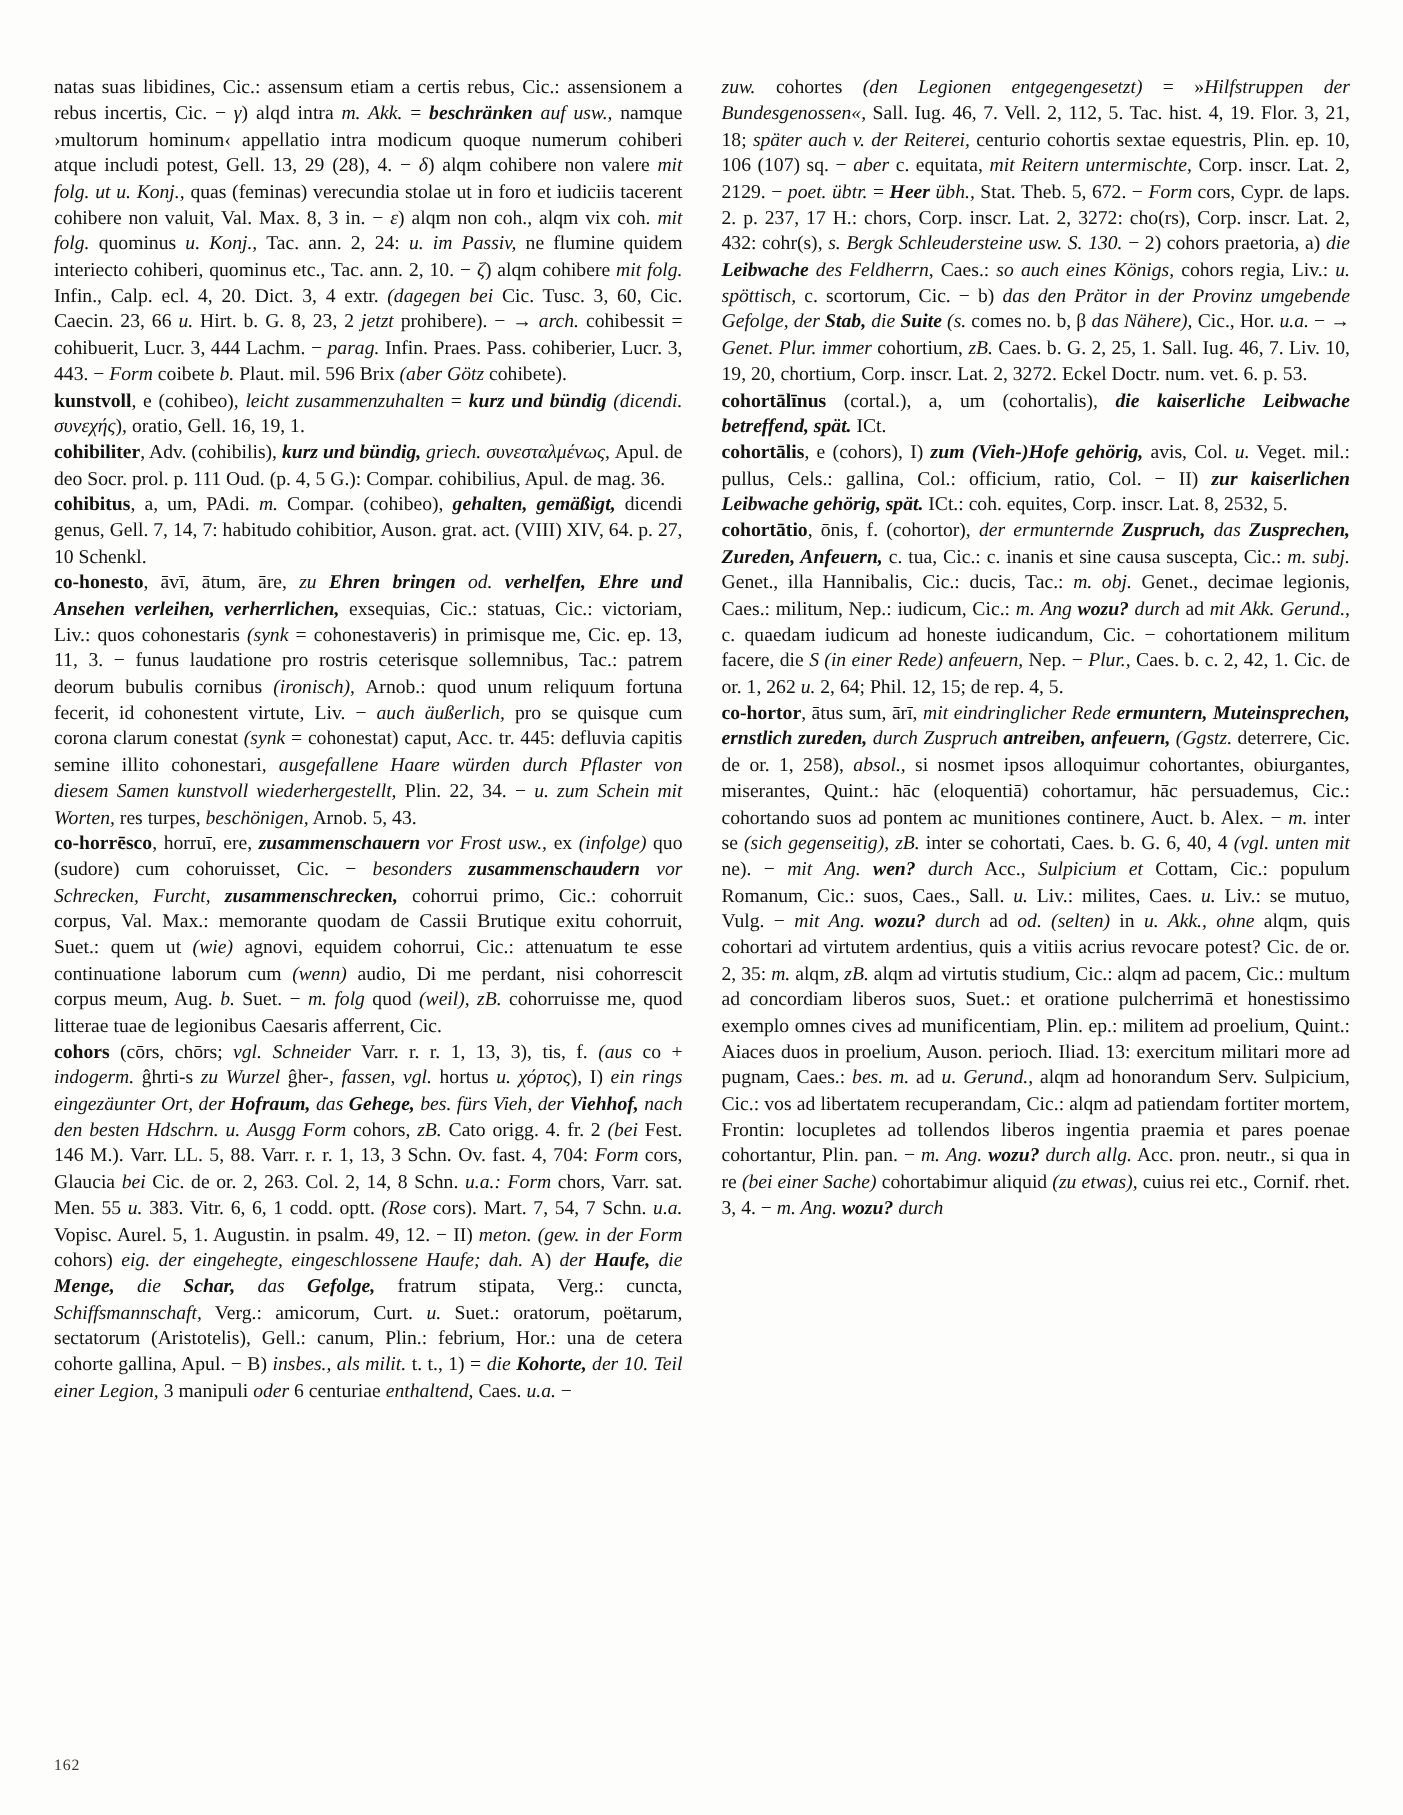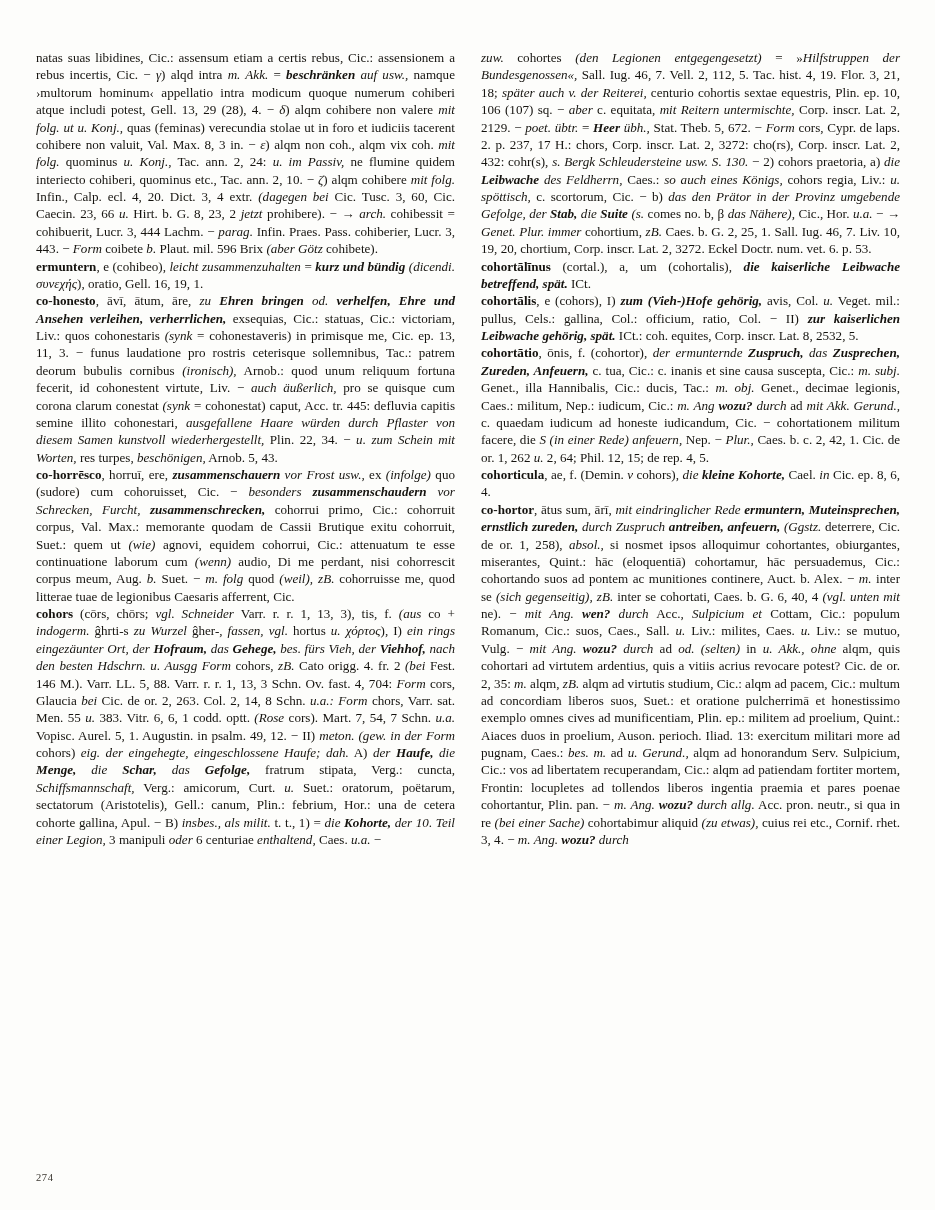--- a/index.html
+++ b/index.html
@@ -77,32 +77,33 @@
 </style>
 </head>
 <body>
 
 <div id="page">
 
   <div class="columns">
 
     <div class="col" id="col-left">
         <p class="entry">natas suas libidines, Cic.: assensum etiam a certis rebus, Cic.: assensionem a rebus incertis, Cic. − <i class="it">γ</i>) alqd intra <i class="it">m. Akk.</i> = <i class="de">beschränken</i> <i class="it">auf usw.,</i> namque ›multorum hominum‹ appellatio intra modicum quoque numerum cohiberi atque includi potest, Gell. 13, 29 (28), 4. − <i class="it">δ</i>) alqm cohibere non valere <i class="it">mit folg. ut u. Konj.,</i> quas (feminas) verecundia stolae ut in foro et iudiciis tacerent cohibere non valuit, Val. Max. 8, 3 in. − <i class="it">ε</i>) alqm non coh., alqm vix coh. <i class="it">mit folg.</i> quominus <i class="it">u. Konj.,</i> Tac. ann. 2, 24: <i class="it">u. im Passiv,</i> ne flumine quidem interiecto cohiberi, quominus etc., Tac. ann. 2, 10. − <i class="it">ζ</i>) alqm cohibere <i class="it">mit folg.</i> Infin., Calp. ecl. 4, 20. Dict. 3, 4 extr. <i class="it">(dagegen bei</i> Cic. Tusc. 3, 60, Cic. Caecin. 23, 66 <i class="it">u.</i> Hirt. b. G. 8, 23, 2 <i class="it">jetzt</i> prohibere). − → <i class="it">arch.</i> cohibessit = cohibuerit, Lucr. 3, 444 Lachm. − <i class="it">parag.</i> Infin. Praes. Pass. cohiberier, Lucr. 3, 443. − <i class="it">Form</i> coibete <i class="it">b.</i> Plaut. mil. 596 Brix <i class="it">(aber Götz</i> cohibete).</p>
-        <p class="entry"><b class="hw">ermuntern</b>, e (cohibeo), <i class="it">leicht zusammenzuhalten</i> = <i class="de">kurz und bündig</i> <i class="it">(dicendi.</i> <span class="gr"><i class="it">συνεχής</i></span>), oratio, Gell. 16, 19, 1.</p>
+        <p class="entry"><b class="hw">kunstvoll</b>, e (cohibeo), <i class="it">leicht zusammenzuhalten</i> = <i class="de">kurz und bündig</i> <i class="it">(dicendi.</i> <span class="gr"><i class="it">συνεχής</i></span>), oratio, Gell. 16, 19, 1.</p>
+        <p class="entry"><b class="hw">cohibiliter</b>, Adv. (cohibilis), <i class="de">kurz und bündig,</i> <i class="it">griech.</i> <span class="gr"><i class="it">συνεσταλμένως</i></span>, Apul. de deo Socr. prol. p. 111 Oud. (p. 4, 5 G.): Compar. cohibilius, Apul. de mag. 36.</p>
+        <p class="entry"><b class="hw">cohibitus</b>, a, um, PAdi. <i class="it">m.</i> Compar. (cohibeo), <i class="de">gehalten, gemäßigt,</i> dicendi genus, Gell. 7, 14, 7: habitudo cohibitior, Auson. grat. act. (VIII) XIV, 64. p. 27, 10 Schenkl.</p>
         <p class="entry"><b class="hw">co-honesto</b>, āvī, ātum, āre, <i class="it">zu</i> <i class="de">Ehren bringen</i> <i class="it">od.</i> <i class="de">verhelfen, Ehre und Ansehen verleihen, verherrlichen,</i> exsequias, Cic.: statuas, Cic.: victoriam, Liv.: quos cohonestaris <i class="it">(synk</i> = cohonestaveris) in primisque me, Cic. ep. 13, 11, 3. − funus laudatione pro rostris ceterisque sollemnibus, Tac.: patrem deorum bubulis cornibus <i class="it">(ironisch),</i> Arnob.: quod unum reliquum fortuna fecerit, id cohonestent virtute, Liv. − <i class="it">auch äußerlich,</i> pro se quisque cum corona clarum conestat <i class="it">(synk</i> = cohonestat) caput, Acc. tr. 445: defluvia capitis semine illito cohonestari, <i class="it">ausgefallene Haare würden durch Pflaster von diesem Samen kunstvoll wiederhergestellt,</i> Plin. 22, 34. − <i class="it">u. zum Schein mit Worten,</i> res turpes, <i class="it">beschönigen,</i> Arnob. 5, 43.</p>
         <p class="entry"><b class="hw">co-horrēsco</b>, horruī, ere, <i class="de">zusammenschauern</i> <i class="it">vor Frost usw.,</i> ex <i class="it">(infolge)</i> quo (sudore) cum cohoruisset, Cic. − <i class="it">besonders</i> <i class="de">zusammenschaudern</i> <i class="it">vor Schrecken, Furcht,</i> <i class="de">zusammenschrecken,</i> cohorrui primo, Cic.: cohorruit corpus, Val. Max.: memorante quodam de Cassii Brutique exitu cohorruit, Suet.: quem ut <i class="it">(wie)</i> agnovi, equidem cohorrui, Cic.: attenuatum te esse continuatione laborum cum <i class="it">(wenn)</i> audio, Di me perdant, nisi cohorrescit corpus meum, Aug. <i class="it">b.</i> Suet. − <i class="it">m. folg</i> quod <i class="it">(weil), zB.</i> cohorruisse me, quod litterae tuae de legionibus Caesaris afferrent, Cic.</p>
         <p class="entry"><b class="hw">cohors</b> (cōrs, chōrs; <i class="it">vgl. Schneider</i> Varr. r. r. 1, 13, 3), tis, f. <i class="it">(aus</i> co + <i class="it">indogerm.</i> ĝhrti-s <i class="it">zu Wurzel</i> ĝher-, <i class="it">fassen, vgl.</i> hortus <i class="it">u.</i> <span class="gr"><i class="it">χόρτος</i></span>), I) <i class="it">ein rings eingezäunter Ort, der</i> <i class="de">Hofraum,</i> <i class="it">das</i> <i class="de">Gehege,</i> <i class="it">bes. fürs Vieh, der</i> <i class="de">Viehhof,</i> <i class="it">nach den besten Hdschrn. u. Ausgg Form</i> cohors, <i class="it">zB.</i> Cato origg. 4. fr. 2 <i class="it">(bei</i> Fest. 146 M.). Varr. LL. 5, 88. Varr. r. r. 1, 13, 3 Schn. Ov. fast. 4, 704: <i class="it">Form</i> cors, Glaucia <i class="it">bei</i> Cic. de or. 2, 263. Col. 2, 14, 8 Schn. <i class="it">u.a.: Form</i> chors, Varr. sat. Men. 55 <i class="it">u.</i> 383. Vitr. 6, 6, 1 codd. optt. <i class="it">(Rose</i> cors). Mart. 7, 54, 7 Schn. <i class="it">u.a.</i> Vopisc. Aurel. 5, 1. Augustin. in psalm. 49, 12. − II) <i class="it">meton. (gew. in der Form</i> cohors) <i class="it">eig. der eingehegte, eingeschlossene Haufe; dah.</i> A) <i class="it">der</i> <i class="de">Haufe,</i> <i class="it">die</i> <i class="de">Menge,</i> <i class="it">die</i> <i class="de">Schar,</i> <i class="it">das</i> <i class="de">Gefolge,</i> fratrum stipata, Verg.: cuncta, <i class="it">Schiffsmannschaft,</i> Verg.: amicorum, Curt. <i class="it">u.</i> Suet.: oratorum, poëtarum, sectatorum (Aristotelis), Gell.: canum, Plin.: febrium, Hor.: una de cetera cohorte gallina, Apul. − B) <i class="it">insbes., als milit.</i> t. t., 1) = <i class="it">die</i> <i class="de">Kohorte,</i> <i class="it">der 10. Teil einer Legion,</i> 3 manipuli <i class="it">oder</i> 6 centuriae <i class="it">enthaltend,</i> Caes. <i class="it">u.a.</i> −</p>
       </div>
 
     <div class="col" id="col-right">
         <p class="entry"><i class="it">zuw.</i> cohortes <i class="it">(den Legionen entgegengesetzt)</i> = »<i class="it">Hilfstruppen der Bundesgenossen«,</i> Sall. Iug. 46, 7. Vell. 2, 112, 5. Tac. hist. 4, 19. Flor. 3, 21, 18; <i class="it">später auch v. der Reiterei,</i> centurio cohortis sextae equestris, Plin. ep. 10, 106 (107) sq. − <i class="it">aber</i> c. equitata, <i class="it">mit Reitern untermischte,</i> Corp. inscr. Lat. 2, 2129. − <i class="it">poet. übtr.</i> = <i class="de">Heer</i> <i class="it">übh.,</i> Stat. Theb. 5, 672. − <i class="it">Form</i> cors, Cypr. de laps. 2. p. 237, 17 H.: chors, Corp. inscr. Lat. 2, 3272: cho(rs), Corp. inscr. Lat. 2, 432: cohr(s), <i class="it">s. Bergk Schleudersteine usw. S. 130.</i> − 2) cohors praetoria, a) <i class="it">die</i> <i class="de">Leibwache</i> <i class="it">des Feldherrn,</i> Caes.: <i class="it">so auch eines Königs,</i> cohors regia, Liv.: <i class="it">u. spöttisch,</i> c. scortorum, Cic. − b) <i class="it">das den Prätor in der Provinz umgebende Gefolge, der</i> <i class="de">Stab,</i> <i class="it">die</i> <i class="de">Suite</i> <i class="it">(s.</i> comes no. b, β <i class="it">das Nähere),</i> Cic., Hor. <i class="it">u.a.</i> − → <i class="it">Genet. Plur. immer</i> cohortium, <i class="it">zB.</i> Caes. b. G. 2, 25, 1. Sall. Iug. 46, 7. Liv. 10, 19, 20, chortium, Corp. inscr. Lat. 2, 3272. Eckel Doctr. num. vet. 6. p. 53.</p>
         <p class="entry"><b class="hw">cohortālīnus</b> (cortal.), a, um (cohortalis), <i class="de">die kaiserliche Leibwache betreffend, spät.</i> ICt.</p>
         <p class="entry"><b class="hw">cohortālis</b>, e (cohors), I) <i class="de">zum (Vieh-)Hofe gehörig,</i> avis, Col. <i class="it">u.</i> Veget. mil.: pullus, Cels.: gallina, Col.: officium, ratio, Col. − II) <i class="de">zur kaiserlichen Leibwache gehörig, spät.</i> ICt.: coh. equites, Corp. inscr. Lat. 8, 2532, 5.</p>
         <p class="entry"><b class="hw">cohortātio</b>, ōnis, f. (cohortor), <i class="it">der ermunternde</i> <i class="de">Zuspruch,</i> <i class="it">das</i> <i class="de">Zusprechen, Zureden, Anfeuern,</i> c. tua, Cic.: c. inanis et sine causa suscepta, Cic.: <i class="it">m. subj.</i> Genet., illa Hannibalis, Cic.: ducis, Tac.: <i class="it">m. obj.</i> Genet., decimae legionis, Caes.: militum, Nep.: iudicum, Cic.: <i class="it">m. Ang</i> <i class="de">wozu?</i> <i class="it">durch</i> ad <i class="it">mit Akk. Gerund.,</i> c. quaedam iudicum ad honeste iudicandum, Cic. − cohortationem militum facere, die <i class="it">S (in einer Rede) anfeuern,</i> Nep. − <i class="it">Plur.,</i> Caes. b. c. 2, 42, 1. Cic. de or. 1, 262 <i class="it">u.</i> 2, 64; Phil. 12, 15; de rep. 4, 5.</p>
-        <p class="entry"><b class="hw">cohorticula</b>, ae, f. (Demin. <i class="it">v</i> cohors), <i class="it">die</i> <i class="de">kleine Kohorte,</i> Cael. <i class="it">in</i> Cic. ep. 8, 6, 4.</p>
         <p class="entry"><b class="hw">co-hortor</b>, ātus sum, ārī, <i class="it">mit eindringlicher Rede</i> <i class="de">ermuntern, Muteinsprechen, ernstlich zureden,</i> <i class="it">durch Zuspruch</i> <i class="de">antreiben, anfeuern,</i> <i class="it">(Ggstz.</i> deterrere, Cic. de or. 1, 258), <i class="it">absol.,</i> si nosmet ipsos alloquimur cohortantes, obiurgantes, miserantes, Quint.: hāc (eloquentiā) cohortamur, hāc persuademus, Cic.: cohortando suos ad pontem ac munitiones continere, Auct. b. Alex. − <i class="it">m.</i> inter se <i class="it">(sich gegenseitig), zB.</i> inter se cohortati, Caes. b. G. 6, 40, 4 <i class="it">(vgl. unten mit</i> ne). − <i class="it">mit Ang.</i> <i class="de">wen?</i> <i class="it">durch</i> Acc., <i class="it">Sulpicium et</i> Cottam, Cic.: populum Romanum, Cic.: suos, Caes., Sall. <i class="it">u.</i> Liv.: milites, Caes. <i class="it">u.</i> Liv.: se mutuo, Vulg. − <i class="it">mit Ang.</i> <i class="de">wozu?</i> <i class="it">durch</i> ad <i class="it">od. (selten)</i> in <i class="it">u. Akk., ohne</i> alqm, quis cohortari ad virtutem ardentius, quis a vitiis acrius revocare potest? Cic. de or. 2, 35: <i class="it">m.</i> alqm, <i class="it">zB.</i> alqm ad virtutis studium, Cic.: alqm ad pacem, Cic.: multum ad concordiam liberos suos, Suet.: et oratione pulcherrimā et honestissimo exemplo omnes cives ad munificentiam, Plin. ep.: militem ad proelium, Quint.: Aiaces duos in proelium, Auson. perioch. Iliad. 13: exercitum militari more ad pugnam, Caes.: <i class="it">bes. m.</i> ad <i class="it">u. Gerund.,</i> alqm ad honorandum Serv. Sulpicium, Cic.: vos ad libertatem recuperandam, Cic.: alqm ad patiendam fortiter mortem, Frontin: locupletes ad tollendos liberos ingentia praemia et pares poenae cohortantur, Plin. pan. − <i class="it">m. Ang.</i> <i class="de">wozu?</i> <i class="it">durch allg.</i> Acc. pron. neutr., si qua in re <i class="it">(bei einer Sache)</i> cohortabimur aliquid <i class="it">(zu etwas),</i> cuius rei etc., Cornif. rhet. 3, 4. − <i class="it">m. Ang.</i> <i class="de">wozu?</i> <i class="it">durch</i></p>
       </div>
 
   </div>
 
-  <div class="pageno">274</div>
+  <div class="pageno">162</div>
 
 </div>
 
 </body></html>

